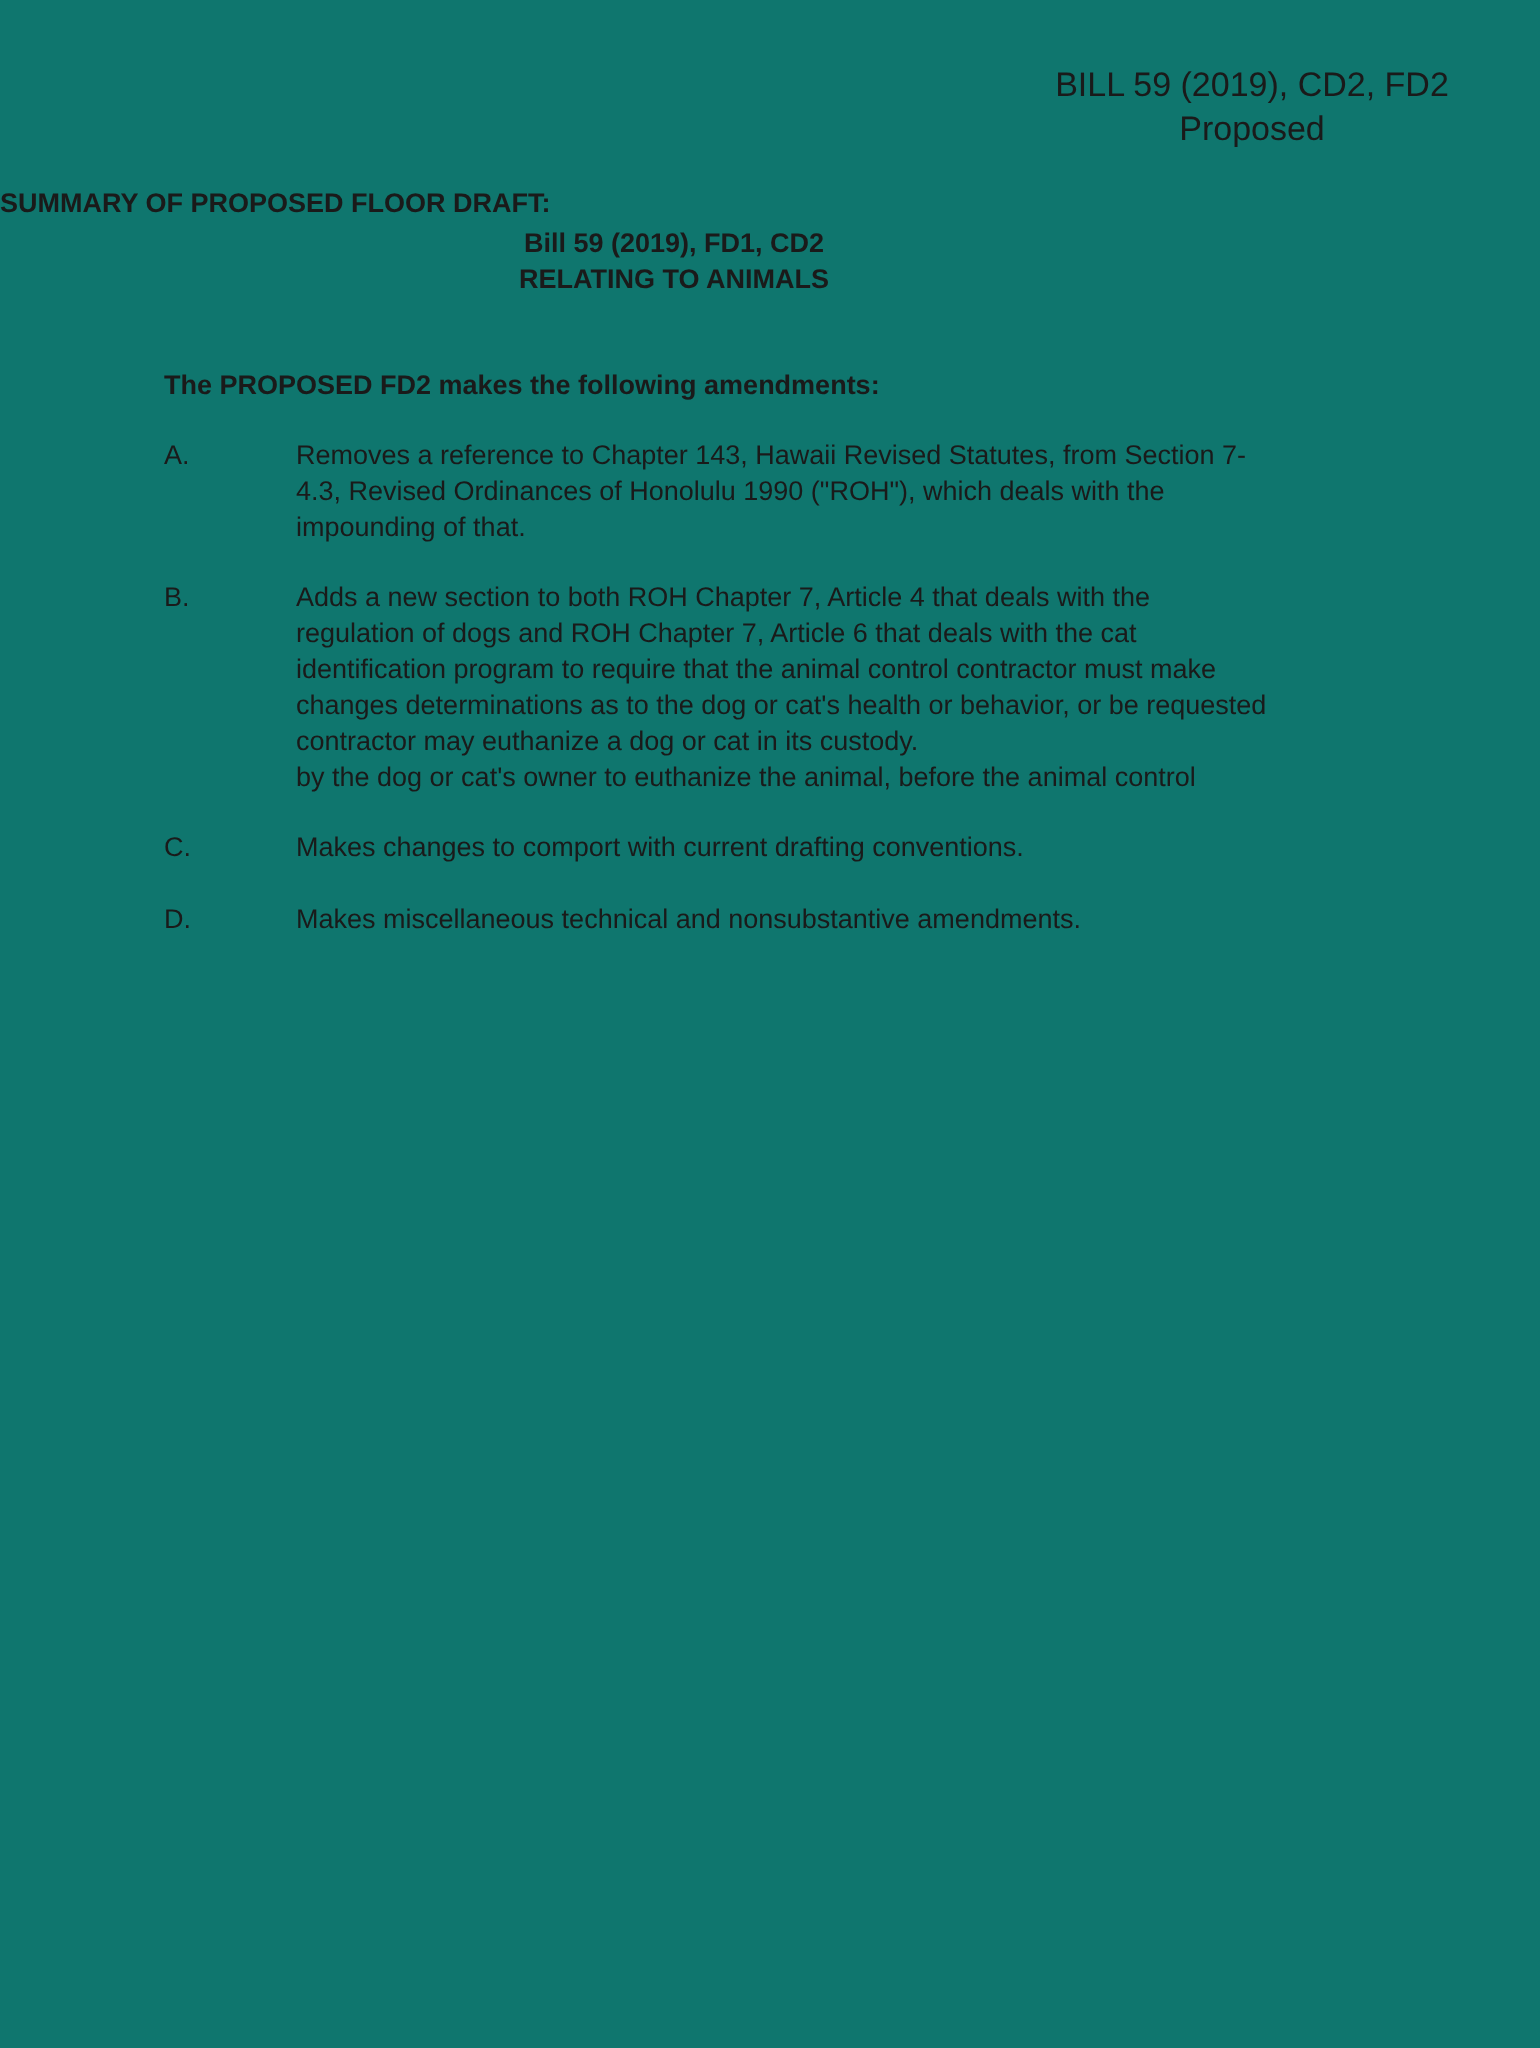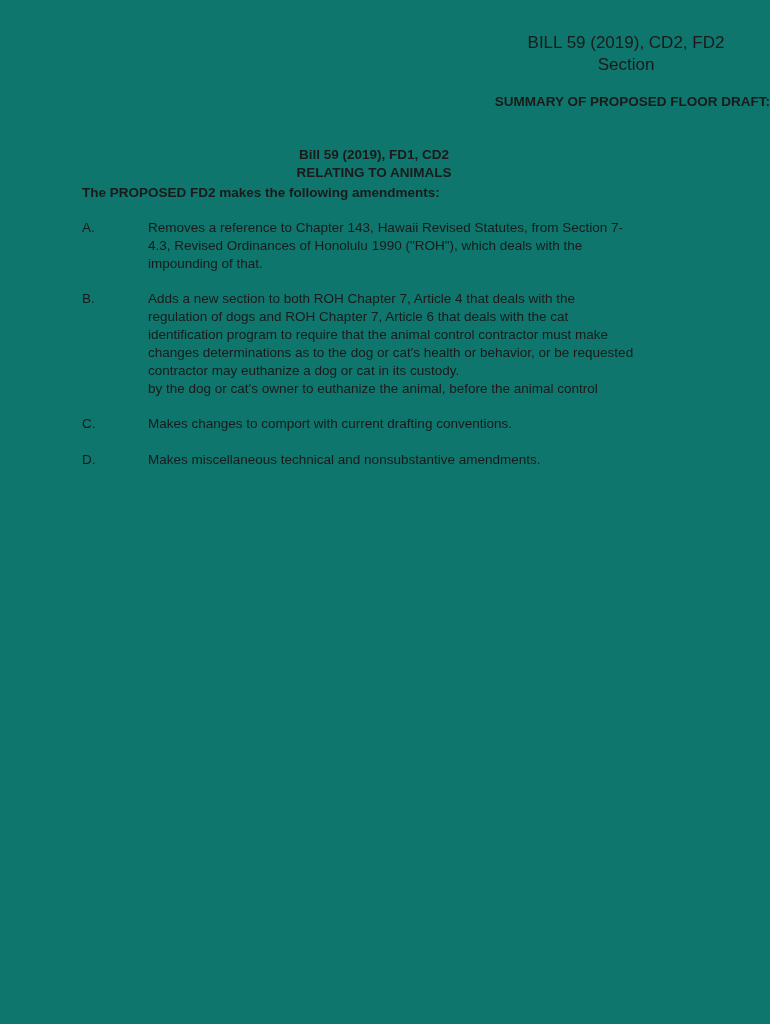--- a/index.html
+++ b/index.html
@@ -31,35 +31,34 @@
       font-size: 17px;
       line-height: 22px;
       color: #1a1a1a;
     }
     .header-block div { white-space: nowrap; }
     .summary-title {
       position: absolute;
       top: 93px;
       left: 0;
       width: 770px;
-      text-align: right;
+      text-align: left;
       font-weight: bold;
       font-size: 13.5px;
       line-height: 17px;
     }
     .bill-title {
       position: absolute;
-      top: 146px;
+      top: 113px;
       left: 0;
       width: 674px;
       text-align: center;
       font-weight: bold;
       font-size: 13.5px;
       line-height: 18px;
-      padding-left: 37px;
     }
     .bill-title div { white-space: nowrap; }
     .intro {
       position: absolute;
       top: 184px;
       left: 82px;
       font-weight: bold;
       font-size: 13.5px;
       line-height: 17px;
       white-space: nowrap;
@@ -92,21 +91,21 @@
     #amend-c { top: 415px; }
     #amend-d { top: 451px; }
   </style>
 </head>
 <body>
 
 <div class="page">
 
   <div class="header-block">
     <div>BILL 59 (2019), CD2, FD2</div>
-    <div>Section</div>
+    <div>Proposed</div>
   </div>
 
   <div class="summary-title">SUMMARY OF PROPOSED FLOOR DRAFT:</div>
 
   <div class="bill-title">
     <div>Bill 59 (2019), FD1, CD2</div>
     <div>RELATING TO ANIMALS</div>
   </div>
 
   <div class="intro">The PROPOSED FD2 makes the following amendments:</div>

